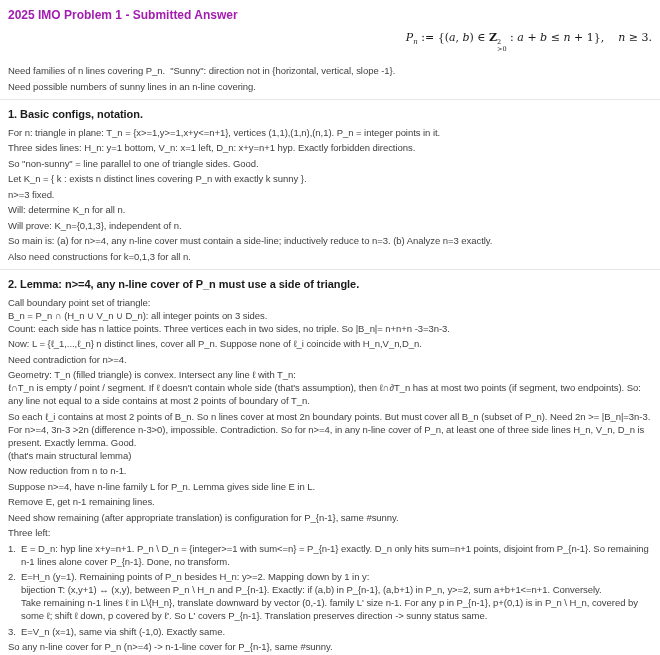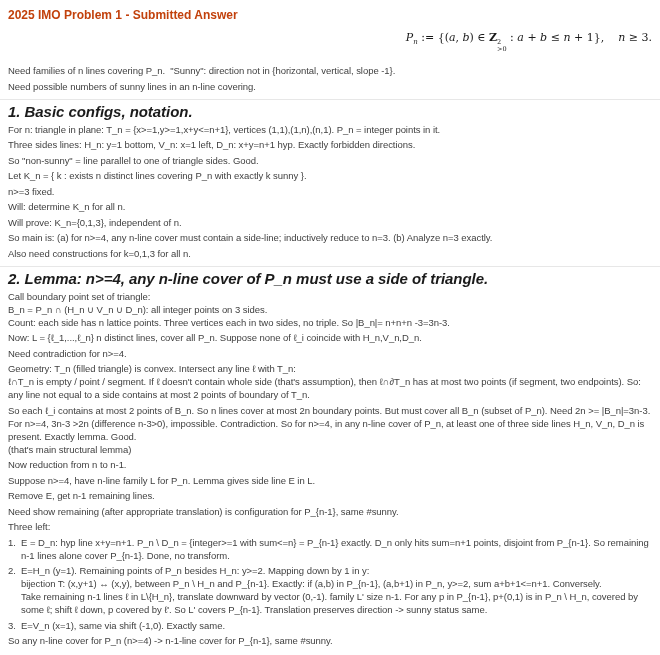--- a/index.html
+++ b/index.html
@@ -4,21 +4,21 @@
 <style>
   html, body { margin:0; padding:0; background:#ffffff; }
   body {
     width:660px; height:655px; overflow:hidden;
     font-family:"Liberation Sans", sans-serif;
     -webkit-font-smoothing:antialiased;
   }
   .page { padding:8px 8px 0 8px; color:#3f3f3f; }
 
   .title {
-    font-size:12px; font-weight:700; color:#c2410c;
+    font-size:12px; font-weight:700; color:#a21caf;
     margin:0 0 7px 0; line-height:14px;
   }
 
   .formula {
     text-align:right;
     font-family:"DejaVu Serif", serif;
     font-size:11px; color:#1a1a1a;
     margin:4px 0 12px 0; line-height:18px;
   }
   .formula .it { font-style:italic; }
@@ -34,22 +34,22 @@
     font-size:9.5px; line-height:13px; letter-spacing:-0.05px;
   }
   p.body { margin:0 0 2.5px 0; white-space:pre-line; }
 
   hr.divider {
     border:0; border-top:1px solid #e7e7e7;
     margin:6px -8px 5px -8px;
   }
 
   h2.sec {
-    font-size:15px; font-weight:700; color:#1b1b1b;
-    margin:2px 0 5px 0; line-height:13px; letter-spacing:-0.05px;font-style:italic;
+    font-size:11px; font-weight:700; color:#1b1b1b;
+    margin:8px 0 5px 0; line-height:13px; letter-spacing:-0.05px;
   }
 
   .olist { margin:0; }
   .li { display:flex; margin:0 0 2.5px 0; }
   .marker { flex:none; width:13px; }
   .litext { white-space:pre-line; flex:1; }
   .closing { margin-top:3px; }
 </style>
 </head>
 <body>

